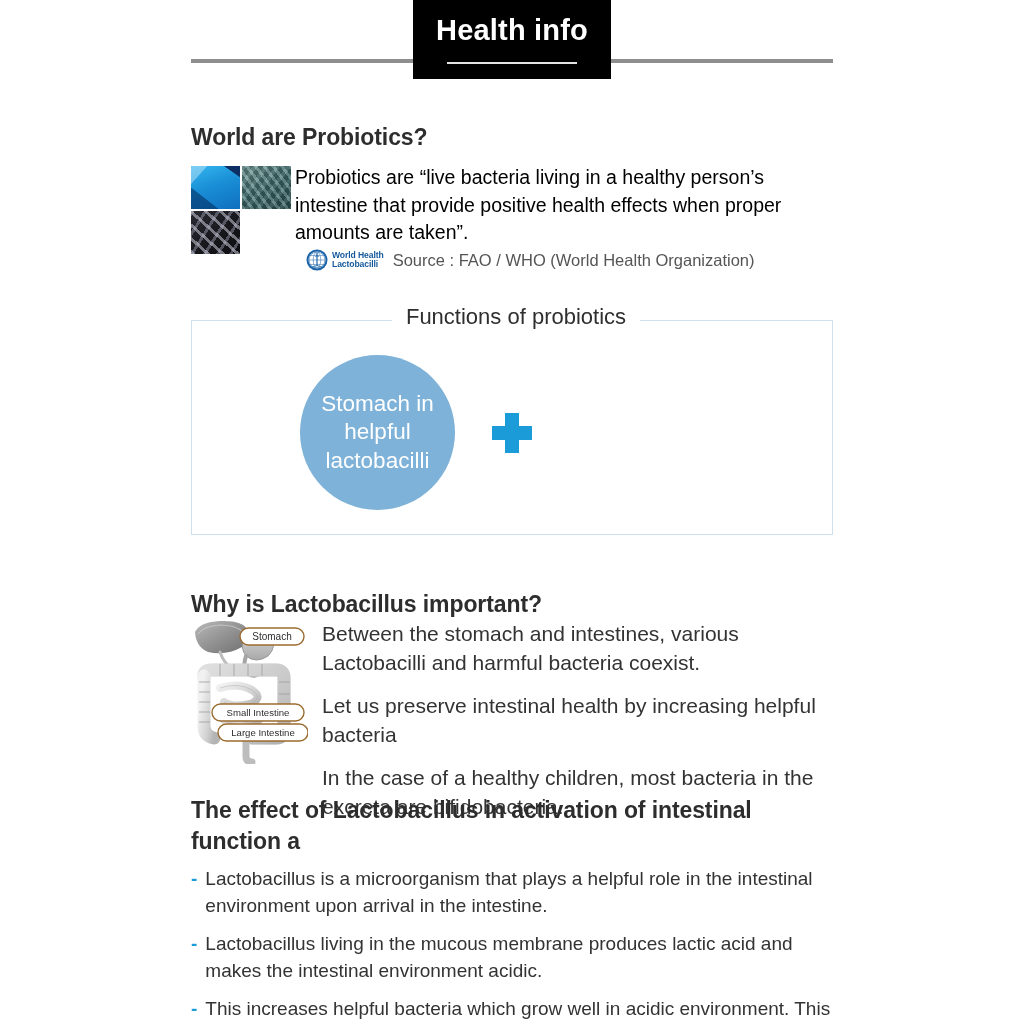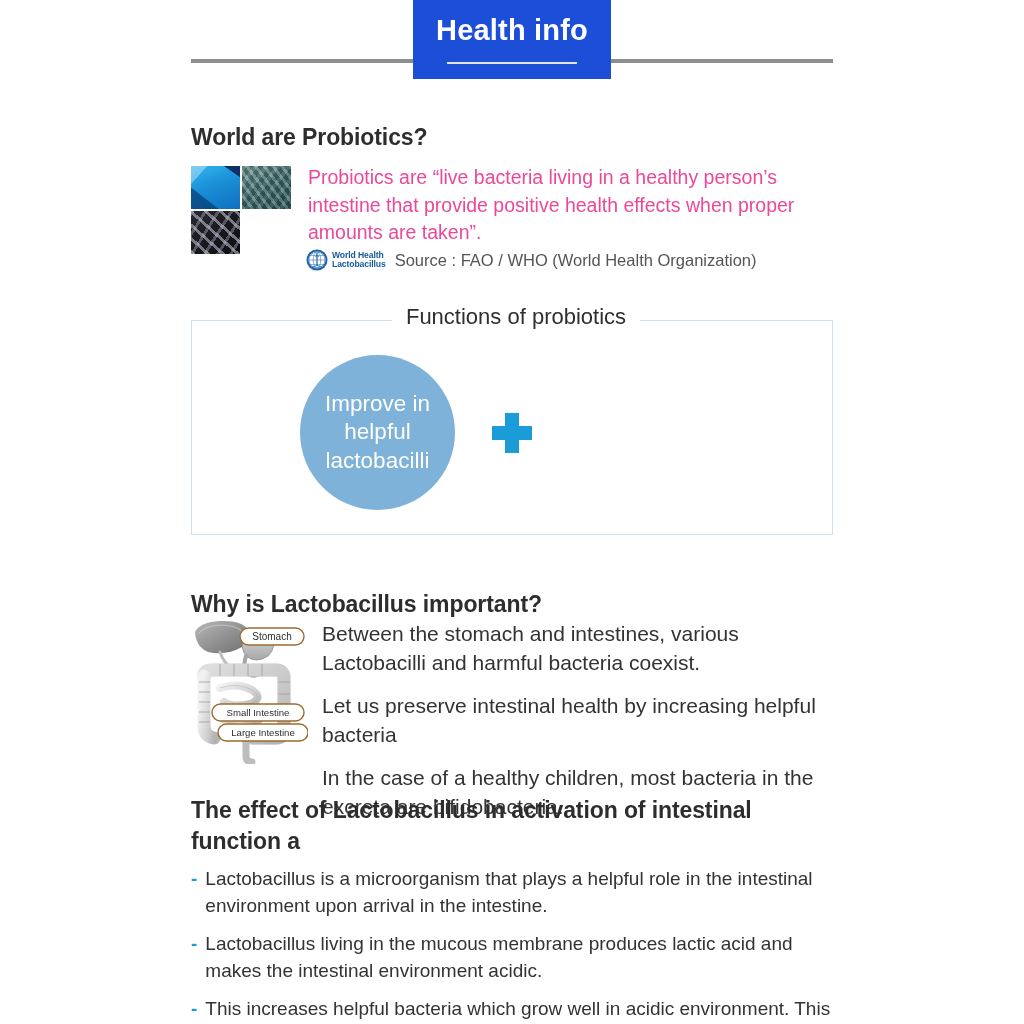--- a/index.html
+++ b/index.html
@@ -7,21 +7,21 @@
     width:1024px;height:1024px;background:#ffffff;
     font-family:"Liberation Sans","DejaVu Sans",sans-serif;
     color:#3a3a3a;overflow:hidden;position:relative;
   }
   .page{position:relative;width:1024px;height:1024px;}
 
   
   .header{position:absolute;left:0;top:0;width:1024px;height:90px;}
   .header-rule{position:absolute;left:191px;top:59px;width:642px;height:4px;background:#8e8e8e;}
   .header-badge{
-    position:absolute;left:413px;top:0;width:198px;height:79px;background:#1d4ed8;
+    position:absolute;left:413px;top:0;width:198px;height:79px;background:#000000;
     display:flex;align-items:flex-start;justify-content:center;
   }
   .header-badge-title{
     color:#ffffff;font-size:29px;font-weight:bold;letter-spacing:.2px;
     margin-top:16px;line-height:1;
   }
   .header-badge-underline{position:absolute;left:34px;bottom:15px;width:130px;height:2px;background:#e4e4e4;}
 
   
   .sec-title{
@@ -46,22 +46,22 @@
       repeating-linear-gradient(126deg,rgba(255,255,255,.10) 0 4px,rgba(0,0,0,.13) 4px 9px),
       linear-gradient(150deg,#6f9a99 0%,#3f6f70 50%,#2b5557 100%);
   }
   .thumb-c{left:0;top:45px;
     background:
       repeating-linear-gradient(42deg,rgba(200,200,215,.55) 0 3px,rgba(0,0,0,0) 3px 10px),
       repeating-linear-gradient(122deg,rgba(175,178,198,.40) 0 3px,rgba(0,0,0,0) 3px 11px),
       linear-gradient(140deg,#2a2a33 0%,#17171c 55%,#0c0c10 100%);
   }
   .s1-body{
-    position:absolute;left:308px;top:164px;width:532px;
-    font-size:19.5px;line-height:1.42;color:#ec4899;
+    position:absolute;left:295px;top:164px;width:532px;
+    font-size:19.5px;line-height:1.42;color:#000000;
   }
   .who-row{position:absolute;left:306px;top:249px;display:flex;align-items:center;gap:9px;}
   .who-logo{display:flex;align-items:center;gap:4px;}
   .who-mark{width:22px;height:22px;flex:0 0 22px;}
   .who-words{display:flex;flex-direction:column;line-height:1.04;}
   .who-words span{font-size:8.6px;font-weight:bold;color:#15599c;letter-spacing:-.1px;}
   .who-source{font-size:16.5px;color:#555;}
 
   
   .fn-box{position:absolute;left:191px;top:320px;width:640px;height:213px;
@@ -133,33 +133,33 @@
         <ellipse cx="22" cy="22" rx="7.5" ry="16" fill="none" stroke="#1b63a8" stroke-width="1"></ellipse>
         <line x1="6" y1="22" x2="38" y2="22" stroke="#1b63a8" stroke-width="1"></line>
         <line x1="8.5" y1="13" x2="35.5" y2="13" stroke="#1b63a8" stroke-width=".9"></line>
         <line x1="8.5" y1="31" x2="35.5" y2="31" stroke="#1b63a8" stroke-width=".9"></line>
         <path d="M22 8 L22 34" stroke="#1b63a8" stroke-width="2.4"></path>
         <path d="M18.5 15 Q22 11.5 25.5 15" stroke="#1b63a8" stroke-width="1.8" fill="none"></path>
         <path d="M13 36 Q22 30 31 36" stroke="#1b63a8" stroke-width="1.6" fill="none"></path>
       </svg>
       <div class="who-words">
         <span>World Health</span>
-        <span>Lactobacillus</span>
+        <span>Lactobacilli</span>
       </div>
     </div>
     <div class="who-source">Source : FAO / WHO (World Health Organization)</div>
   </div>
 
   <div class="fn-box"></div>
   <div class="fn-box-inner"></div>
   <div class="fn-title">
     <span>Functions of probiotics</span>
   </div>
 
-  <div class="circle circle-left">Improve in helpful lactobacilli</div>
+  <div class="circle circle-left">Stomach in helpful lactobacilli</div>
 
   <div class="plus">
     <b class="ph"></b>
       <b class="pv"></b>
   </div>
 
 
   <div class="sec-title s3-title">Why is Lactobacillus important?</div>
 
   <div class="anat">

